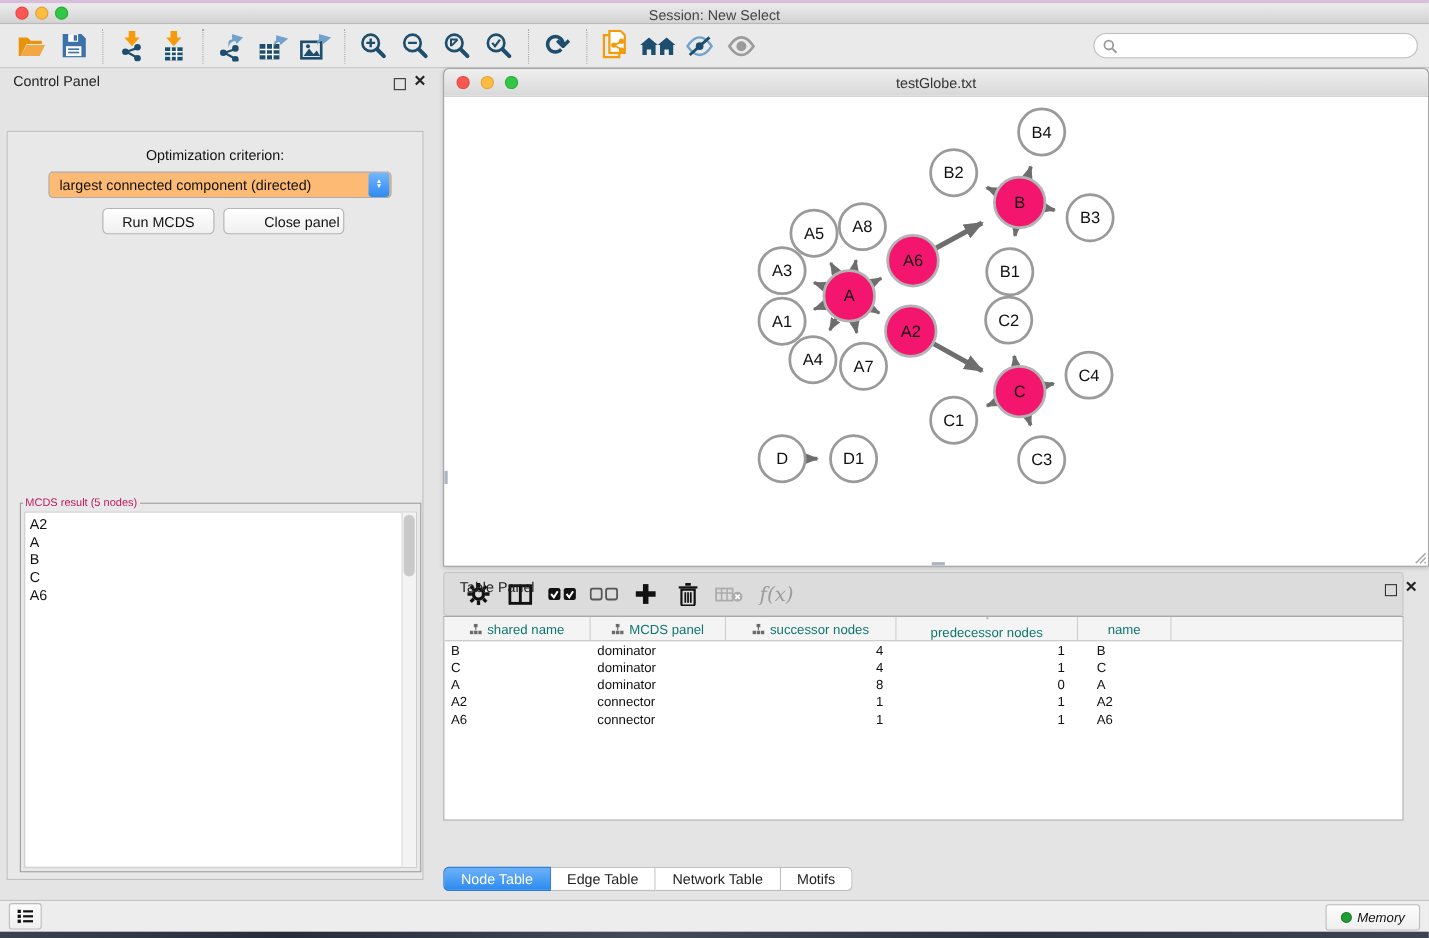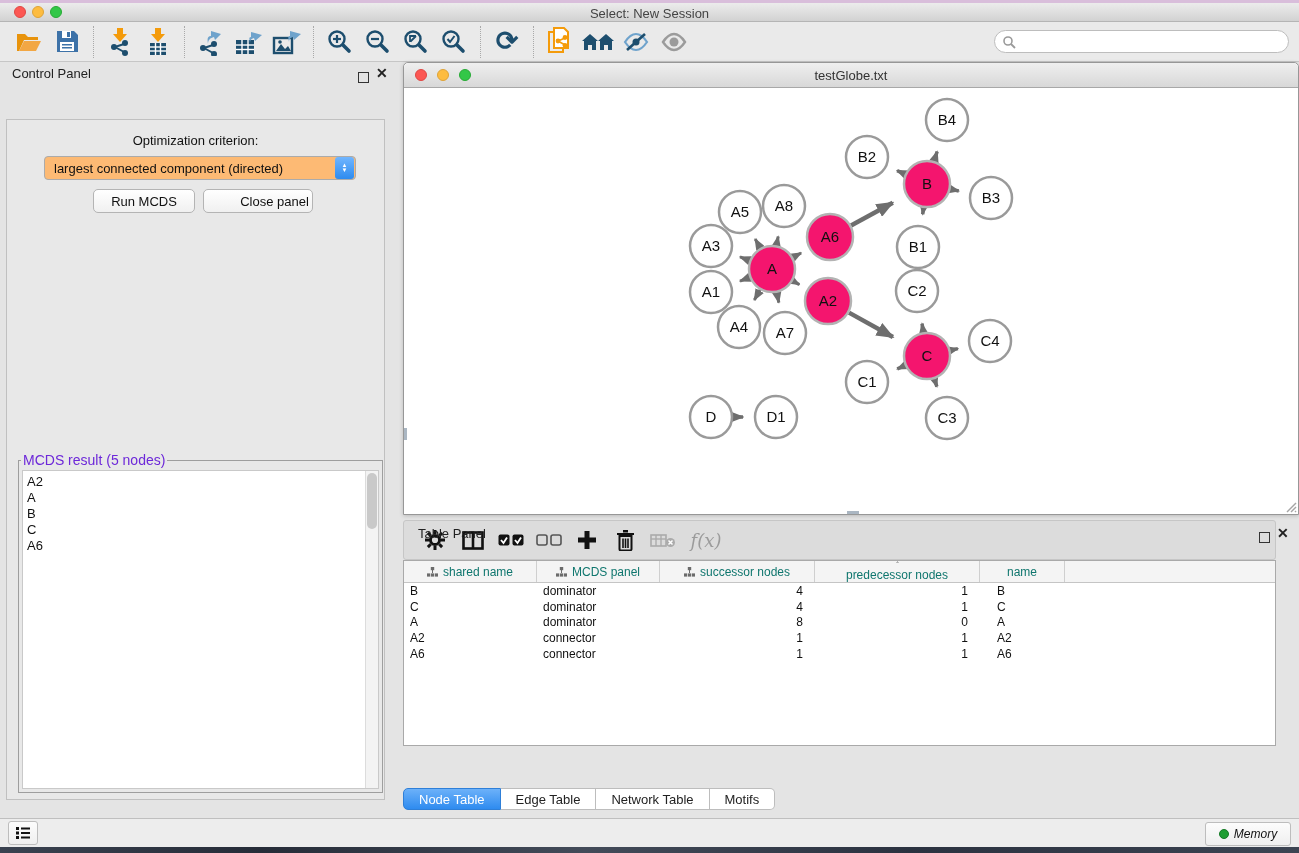--- a/index.html
+++ b/index.html
@@ -35,21 +35,21 @@
   .seg-tab.active { background:linear-gradient(#6CB1F9,#2E8BEF); color:#fff; border-color:#2E7FD8; }
   #cp-body { left:6px; top:57px; width:379px; height:681px; border:1px solid #C0C0C0; background:#E8E8E8; }
   #opt-label { left:0; top:13px; width:100%; text-align:center; font-size:13px; color:#111; }
   #criterion-select { left:37px; top:36px; width:312px; height:24px; background:#fdba74; border:1px solid #ABABAB; border-radius:4px; display:flex; align-items:center; }
   #criterion-select .val { flex:1; font-size:13px; color:#111; padding-left:9px; white-space:nowrap; }
   #criterion-select .stepper { width:19px; height:22px; background:linear-gradient(#71B6FF,#2E8BEF); border-radius:3px; margin-right:1px; display:flex; flex-direction:column; align-items:center; justify-content:center; color:#fff; font-size:6px; line-height:5px; }
   .cp-btn { height:24px; background:linear-gradient(#FFFFFF,#F0F0F0); border:1px solid #B4B4B4; border-radius:5px; font-size:13px; color:#111; display:flex; align-items:center; justify-content:center; }
   #run-btn { left:86px; top:69px; width:102px; }
   #closepanel-btn { left:196px; top:69px; width:110px;padding-left:33px; }
   #mcds-fieldset { left:11px; top:332px; width:365px; height:341px; border:1px solid #9E9E9E; background:#E8E8E8; }
-  #mcds-fieldset legend { font-size:14px; color:#6d28d9; margin-left:2px; padding:0 2px; }
+  #mcds-fieldset legend { font-size:10px; color:#be185d; margin-left:2px; padding:0 2px; }
   #mcds-list-wrap { position:absolute; left:3px; top:2px; right:3px; bottom:3px; background:#fff; border:1px solid #C9C9C9; }
   #mcds-list { position:absolute; left:4px; top:3px; right:16px; bottom:0; font-size:13px; color:#111; }
   #mcds-list .item { height:16px; line-height:16px; }
   #mcds-scrollbar { position:absolute; right:0; top:0; width:13px; bottom:0; background:#F3F3F3; border-left:1px solid #DCDCDC; }
   #mcds-thumb { position:absolute; left:1px; top:2px; width:10px; height:56px; background:#C9C9C9; border-radius:5px; }
 
   
   #net-window { left:403px; top:62px; width:896px; height:453px; border:1px solid #979797; border-radius:5px 5px 0 0; background:#fff; box-shadow:0 1px 4px rgba(0,0,0,.18); }
   #net-titlebar { left:0; top:0; width:100%; height:25px; background:linear-gradient(#EFEFEF,#D8D8D8); border-bottom:1px solid #A8A8A8; border-radius:5px 5px 0 0; }
   #net-titlebar .light { top:6px; }
@@ -83,21 +83,21 @@
   #wallpaper { left:0; top:847px; width:1299px; height:6px; background:linear-gradient(90deg,#3A4250,#262C38 20%,#434B59 45%,#2B3240 70%,#3C4452); }
 </style>
 </head>
 <body>
 
 <div id="top-strip" class="abs"></div>
 <div id="titlebar" class="abs">
   <div class="light red abs" style="left:14px"></div>
   <div class="light yellow abs" style="left:32px"></div>
   <div class="light green abs" style="left:50px"></div>
-  <div class="title abs">Select: New Session</div>
+  <div class="title abs">Session: New Select</div>
 </div>
 
 <div id="main-toolbar" class="abs">
   <div class="tbtn">
     <svg width="28" height="24" viewBox="0 0 28 24">
         <path fill="#E8930C" d="M2 4h8l3 3h10v3H9L4 21H2z"></path>
         <path fill="#F2A744" d="M9 11h17l-5 10H4z"></path>
       </svg>
   </div>
   <div class="tbtn">

